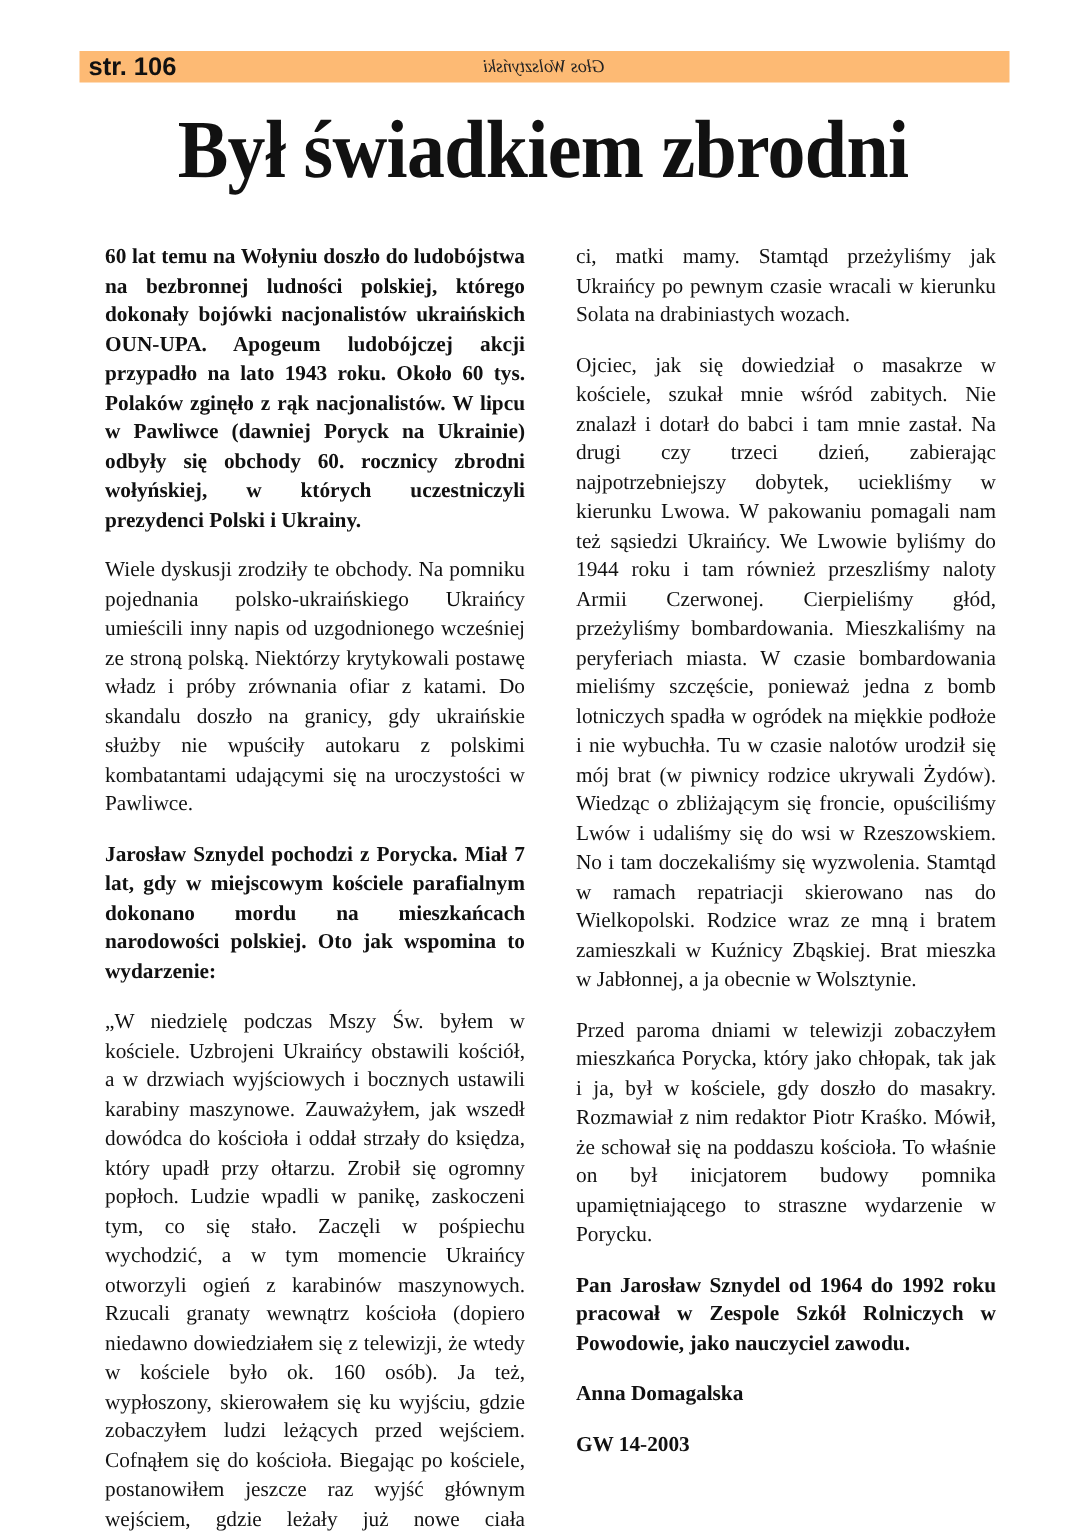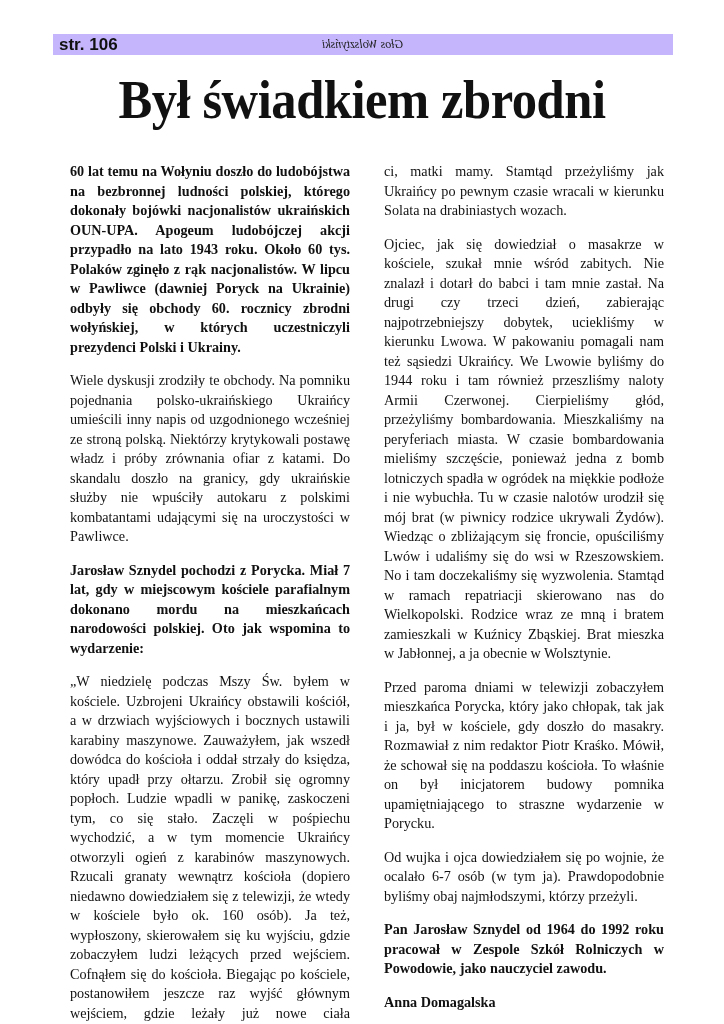--- a/index.html
+++ b/index.html
@@ -1,19 +1,19 @@
 <!DOCTYPE html>
 <html><head>
   <meta charset="utf-8">
   <style>
     html, body { margin: 0; padding: 0; background: #ffffff; }
     body { width: 724px; height: 1024px; position: relative; overflow: hidden; color: #111; }
     .header-bar {
       position: absolute; left: 53px; top: 34px; width: 620px; height: 21px;
-      background: #c4b5fd; 
+      background: #fdba74; 
     }
     .page-num {
       position: absolute; left: 6px; top: 0px; font-family: "Liberation Sans", sans-serif;
       font-weight: bold; font-size: 17px; line-height: 21px; color: #111;
     }
     .masthead {
       position: absolute; left: 0; right: 0; top: 0; text-align: center;
       font-family: "Liberation Serif", serif; font-style: italic; font-size: 12px; line-height: 21px;
       color: #222;
     }
@@ -51,17 +51,16 @@
   <p class="bold">60 lat temu na Wołyniu doszło do ludobójstwa na bezbronnej ludności polskiej, którego dokonały bojówki nacjonalistów ukraińskich OUN-UPA. Apogeum ludobójczej akcji przypadło na lato 1943 roku. Około 60 tys. Polaków zginęło z rąk nacjonalistów. W lipcu w Pawliwce (dawniej Poryck na Ukrainie) odbyły się obchody 60. rocznicy zbrodni wołyńskiej, w których uczestniczyli prezydenci Polski i Ukrainy.</p>
   <p>Wiele dyskusji zrodziły te obchody. Na pomniku pojednania polsko-ukraińskiego Ukraińcy umieścili inny napis od uzgodnionego wcześniej ze stroną polską. Niektórzy krytykowali postawę władz i próby zrównania ofiar z katami. Do skandalu doszło na granicy, gdy ukraińskie służby nie wpuściły autokaru z polskimi kombatantami udającymi się na uroczystości w Pawliwce.</p>
   <p class="bold">Jarosław Sznydel pochodzi z Porycka. Miał 7 lat, gdy w miejscowym kościele parafialnym dokonano mordu na mieszkańcach narodowości polskiej. Oto jak wspomina to wydarzenie:</p>
   <p>„W niedzielę podczas Mszy Św. byłem w kościele. Uzbrojeni Ukraińcy obstawili kościół, a w drzwiach wyjściowych i bocznych ustawili karabiny maszynowe. Zauważyłem, jak wszedł dowódca do kościoła i oddał strzały do księdza, który upadł przy ołtarzu. Zrobił się ogromny popłoch. Ludzie wpadli w panikę, zaskoczeni tym, co się stało. Zaczęli w pośpiechu wychodzić, a w tym momencie Ukraińcy otworzyli ogień z karabinów maszynowych. Rzucali granaty wewnątrz kościoła (dopiero niedawno dowiedziałem się z telewizji, że wtedy w kościele było ok. 160 osób). Ja też, wypłoszony, skierowałem się ku wyjściu, gdzie zobaczyłem ludzi leżących przed wejściem. Cofnąłem się do kościoła. Biegając po kościele, postanowiłem jeszcze raz wyjść głównym wejściem, gdzie leżały już nowe ciała pomordowanych, które tarasowały wyjście. Przeszedłem po tych ciałach i ukryłem się w żywopłocie otaczającym kościół. I stamtąd obserwowałem co się dzieje. W pewnym momencie zauważyłem idącego obok człowieka. Wydaje mi się, że był to Żyd. Podbiegłem do niego, i chwyciłem za rękę i z nim szedłem dalej, by jak najszybciej odejść od kościoła. Potem puściłem rękę nieznajomego, pobiegłem do bab-</p>
 </div>
 
 <div class="col col-right">
   <p>ci, matki mamy. Stamtąd przeżyliśmy jak Ukraińcy po pewnym czasie wracali w kierunku Solata na drabiniastych wozach.</p>
   <p>Ojciec, jak się dowiedział o masakrze w kościele, szukał mnie wśród zabitych. Nie znalazł i dotarł do babci i tam mnie zastał. Na drugi czy trzeci dzień, zabierając najpotrzebniejszy dobytek, uciekliśmy w kierunku Lwowa. W pakowaniu pomagali nam też sąsiedzi Ukraińcy. We Lwowie byliśmy do 1944 roku i tam również przeszliśmy naloty Armii Czerwonej. Cierpieliśmy głód, przeżyliśmy bombardowania. Mieszkaliśmy na peryferiach miasta. W czasie bombardowania mieliśmy szczęście, ponieważ jedna z bomb lotniczych spadła w ogródek na miękkie podłoże i nie wybuchła. Tu w czasie nalotów urodził się mój brat (w piwnicy rodzice ukrywali Żydów). Wiedząc o zbliżającym się froncie, opuściliśmy Lwów i udaliśmy się do wsi w Rzeszowskiem. No i tam doczekaliśmy się wyzwolenia. Stamtąd w ramach repatriacji skierowano nas do Wielkopolski. Rodzice wraz ze mną i bratem zamieszkali w Kuźnicy Zbąskiej. Brat mieszka w Jabłonnej, a ja obecnie w Wolsztynie.</p>
   <p>Przed paroma dniami w telewizji zobaczyłem mieszkańca Porycka, który jako chłopak, tak jak i ja, był w kościele, gdy doszło do masakry. Rozmawiał z nim redaktor Piotr Kraśko. Mówił, że schował się na poddaszu kościoła. To właśnie on był inicjatorem budowy pomnika upamiętniającego to straszne wydarzenie w Porycku.</p>
-  <p>Od wujka i ojca dowiedziałem się po wojnie, że ocalało 6-7 osób (w tym ja). Prawdopodobnie byliśmy obaj najmłodszymi, którzy przeżyli.</p>
   <p class="bold">Pan Jarosław Sznydel od 1964 do 1992 roku pracował w Zespole Szkół Rolniczych w Powodowie, jako nauczyciel zawodu.</p>
   <p class="signature">Anna Domagalska</p>
   <p class="signature2">GW 14-2003</p>
 </div>
 
 </body></html>

